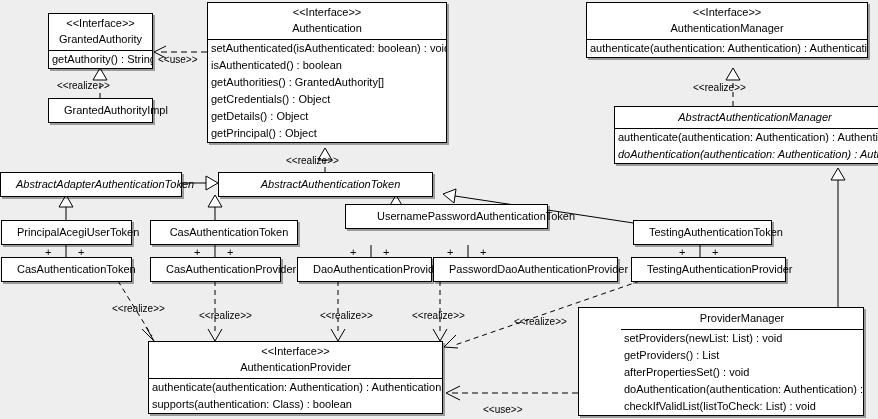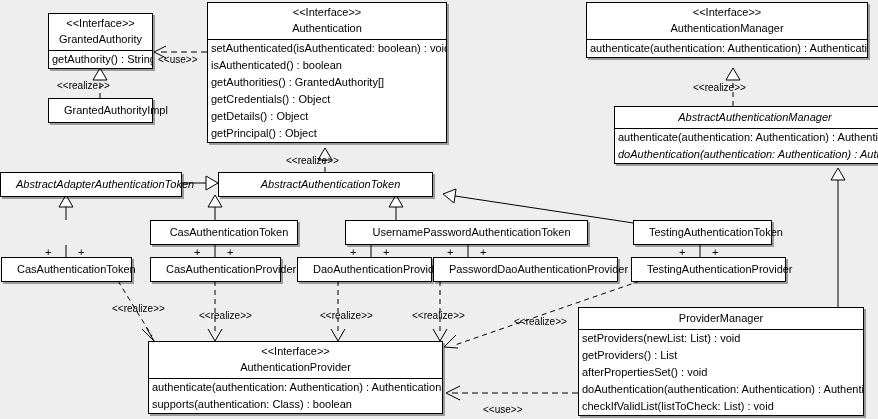--- a/index.html
+++ b/index.html
@@ -209,28 +209,33 @@
       <span class="cname abstract">AbstractAdapterAuthenticationToken</span>
     </div>
   </div>
 
   <div class="uml-box simple" style="left:218px; top:172px; width:215px;">
     <div class="uml-head">
       <span class="cname abstract">AbstractAuthenticationToken</span>
     </div>
   </div>
 
+  <div class="uml-box simple" style="left:1px; top:220px; width:131px;">
+    <div class="uml-head">
+      <span class="cname">PrincipalAcegiUserToken</span>
+    </div>
+  </div>
 
   <div class="uml-box simple" style="left:150px; top:220px; width:148px;">
     <div class="uml-head">
       <span class="cname">CasAuthenticationToken</span>
     </div>
   </div>
 
-  <div class="uml-box simple" style="left:345px; top:220px; width:243px;">
+  <div class="uml-box simple" style="left:345px; top:204px; width:203px;padding-left:16px;">
     <div class="uml-head">
       <span class="cname">UsernamePasswordAuthenticationToken</span>
     </div>
   </div>
 
   <div class="uml-box simple" style="left:633px; top:220px; width:139px;">
     <div class="uml-head">
       <span class="cname">TestingAuthenticationToken</span>
     </div>
   </div>
@@ -269,21 +274,21 @@
     <div class="uml-head with-body">
       <span class="stereo">&lt;&lt;Interface&gt;&gt;</span>
       <span class="cname">AuthenticationProvider</span>
     </div>
     <div class="uml-body">
       <div class="member">authenticate(authentication: Authentication) : Authentication</div>
       <div class="member">supports(authentication: Class) : boolean</div>
     </div>
   </div>
 
-  <div class="uml-box" style="left:578px; top:307px; width:286px;">
+  <div class="uml-box" style="left:578px; top:307px; width:286px;padding-left:42px;">
     <div class="uml-head with-body">
       <span class="cname">ProviderManager</span>
     </div>
     <div class="uml-body">
       <div class="member">setProviders(newList: List) : void</div>
       <div class="member">getProviders() : List</div>
       <div class="member">afterPropertiesSet() : void</div>
       <div class="member">doAuthentication(authentication: Authentication) : Authentication</div>
       <div class="member">checkIfValidList(listToCheck: List) : void</div>
     </div>

